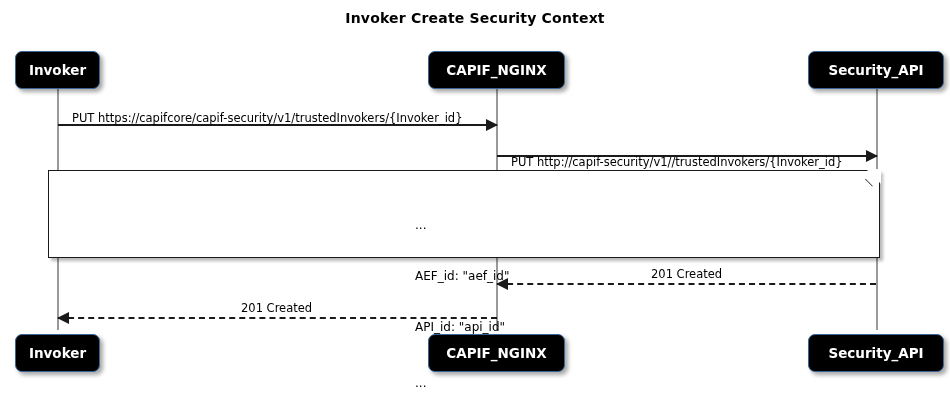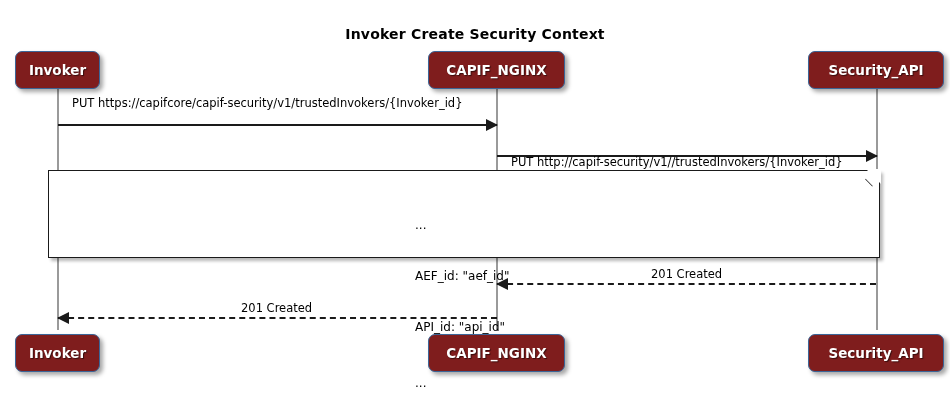--- a/index.html
+++ b/index.html
@@ -22,29 +22,28 @@
   .diagram-title {
     position: absolute;
     top: 10px;
     left: 0;
     width: 950px;
     text-align: center;
     font-size: 14px;
     font-weight: bold;
     color: #000000;
     letter-spacing: 0.2px;
-    margin-top: 16px;
   }
 
   
   .participant {
     position: absolute;
     box-sizing: border-box;
     height: 38px;
-    background: #7f1d1d;
+    background: #000000;
     border: 1px solid #3c6698;
     border-radius: 7px;
     box-shadow: 3px 3px 4px rgba(0,0,0,0.35);
     display: flex;
     align-items: center;
     justify-content: center;
   }
   .participant-label {
     color: #ffffff;
     font-size: 13.5px;
@@ -169,21 +168,21 @@
     <span class="participant-label">CAPIF_NGINX</span>
   </div>
   <div class="participant" style="left:808px; top:51px; width:136px;">
     <span class="participant-label">Security_API</span>
   </div>
 
   <div class="msg to-right" style="left:58px; top:124px; width:439px;">
     <div class="line"></div>
     <div class="arrowhead"></div>
   </div>
-  <div class="msg-label" style="left:72px; top:96px;">PUT https://capifcore/capif-security/v1/trustedInvokers/{Invoker_id}</div>
+  <div class="msg-label" style="left:72px; top:111px;">PUT https://capifcore/capif-security/v1/trustedInvokers/{Invoker_id}</div>
 
   <div class="msg to-right" style="left:497px; top:155px; width:380px;">
     <div class="line"></div>
     <div class="arrowhead"></div>
   </div>
   <div class="msg-label" style="left:511px; top:139px;margin-top:16px;">PUT http://capif-security/v1//trustedInvokers/{Invoker_id}</div>
 
   <div class="note" style="left:48px; top:170px; width:832px; height:88px;">
     <div class="note-fold-cut"></div>
     <div class="note-fold-edge"></div>

